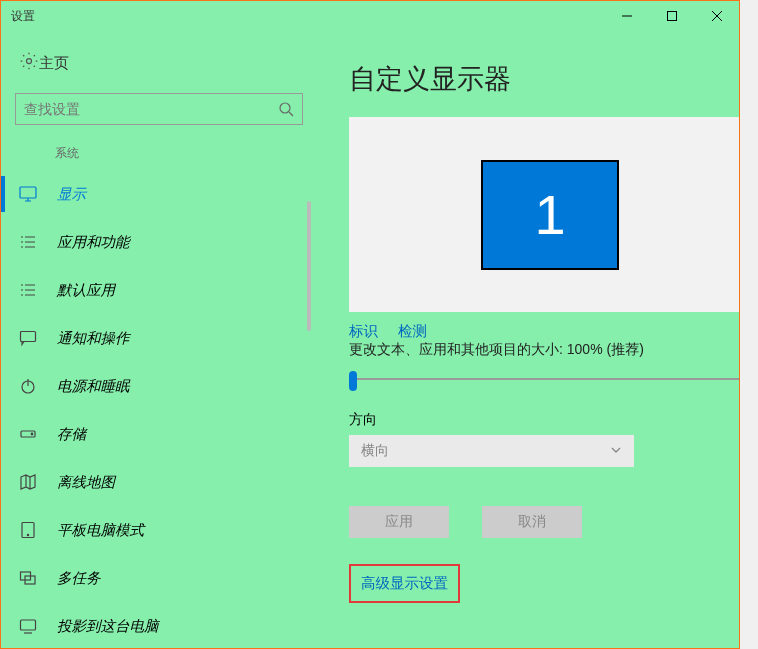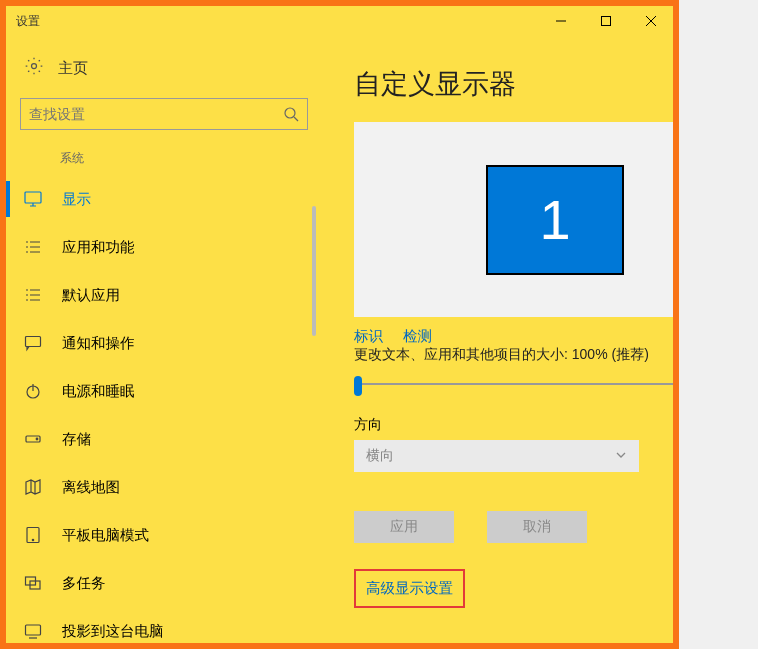--- a/index.html
+++ b/index.html
@@ -1,32 +1,32 @@
 <!DOCTYPE html>
 <html><head>
 <meta charset="utf-8">
 <style>
   * { box-sizing: border-box; margin: 0; padding: 0; font-family: "Microsoft YaHei", "Segoe UI", sans-serif; }
   body { background: #f0f0f0; width: 758px; height: 649px; overflow: hidden; }
-  .window { width: 679px; height: 649px; background: #fde047; border: 6px solid #f97316; display: flex; flex-direction: column; }
+  .window { width: 740px; height: 649px; background: #86efac; border: 1px solid #f97316; display: flex; flex-direction: column; }
   .titlebar { height: 30px; display: flex; align-items: center; justify-content: space-between; padding-left: 10px; }
   .title-text { font-size: 12px; color: #333; }
   .win-controls { display: flex; }
   .win-btn { width: 45px; height: 30px; display: flex; align-items: center; justify-content: center; cursor: pointer; }
   .body { flex: 1; display: flex; overflow: hidden; }
   .sidebar { width: 312px; display: flex; flex-direction: column; padding-top: 20px; position: relative; }
-  .home-row { display: flex; align-items: center; padding: 0 18px 18px 18px; gap: 14px; }
+  .home-row { display: flex; align-items: center; padding: 0 18px 18px 18px; }
   .gear-icon svg { width: 20px; height: 20px; }
   .home-label { font-size: 15px; color: #333; }
   .search-wrap { padding: 0 14px 20px 14px; }
   .search-box { width: 288px; height: 32px; border: 1px solid #999; display: flex; align-items: center; padding: 3px 8px; }
   .search-input { flex: 1; border: none; outline: none; font-size: 14px; background: transparent; }
   .search-icon { width: 16px; height: 16px; color: #666; }
   .section-label { font-size: 12px; color: #666; padding: 0 18px 8px 18px; margin-left: 36px; }
-  .nav-list { flex: 1; overflow: hidden; position: relative; }
+  .nav-list { flex: 1; overflow: hidden; position: relative; font-style: italic; }
   .nav-item { height: 48px; display: flex; align-items: center; padding: 0 18px; gap: 20px; cursor: pointer; position: relative; }
   .nav-item.active { color: #0078d7; }
   .nav-item.active::before { content: ""; position: absolute; left: 0; top: 6px; bottom: 6px; width: 4px; background: #0078d7; }
   .nav-icon { width: 18px; height: 18px; display: flex; align-items: center; justify-content: center; flex-shrink: 0; }
   .nav-icon svg { width: 18px; height: 18px; }
   .nav-label { font-size: 14.5px; }
   .scrollbar { position: absolute; right: 0; top: 170px; width: 8px; height: 360px; background: transparent; }
   .scrollbar-thumb { width: 4px; height: 130px; background: #bbb; border-radius: 2px; margin: 0 auto; }
   .content { flex: 1; padding: 30px 20px 12px 36px; overflow: hidden; position: relative; }
   .page-title { font-size: 27px; font-weight: 300; color: #222; margin-bottom: 20px; }

